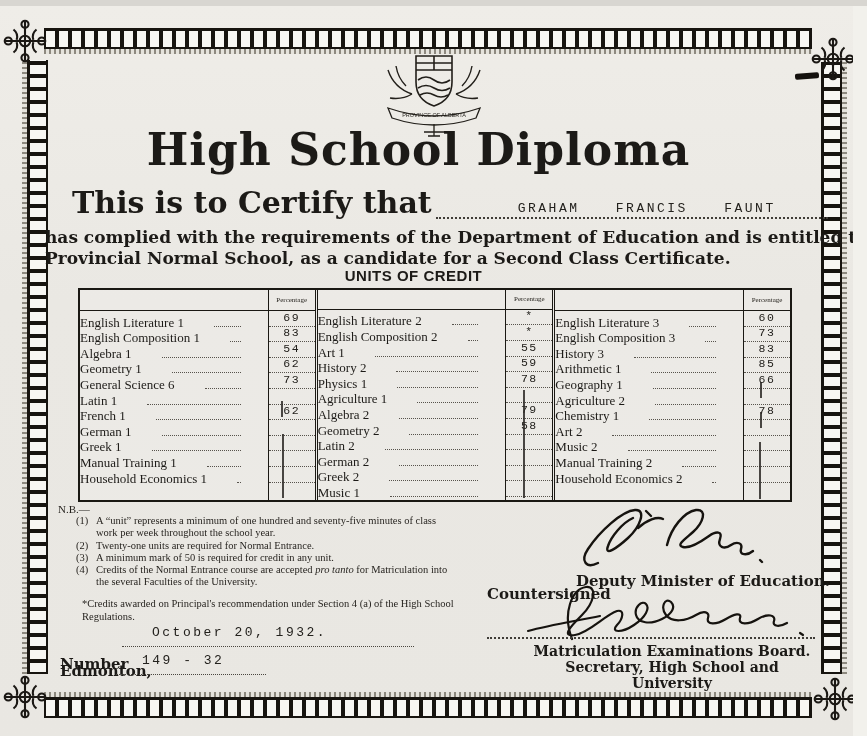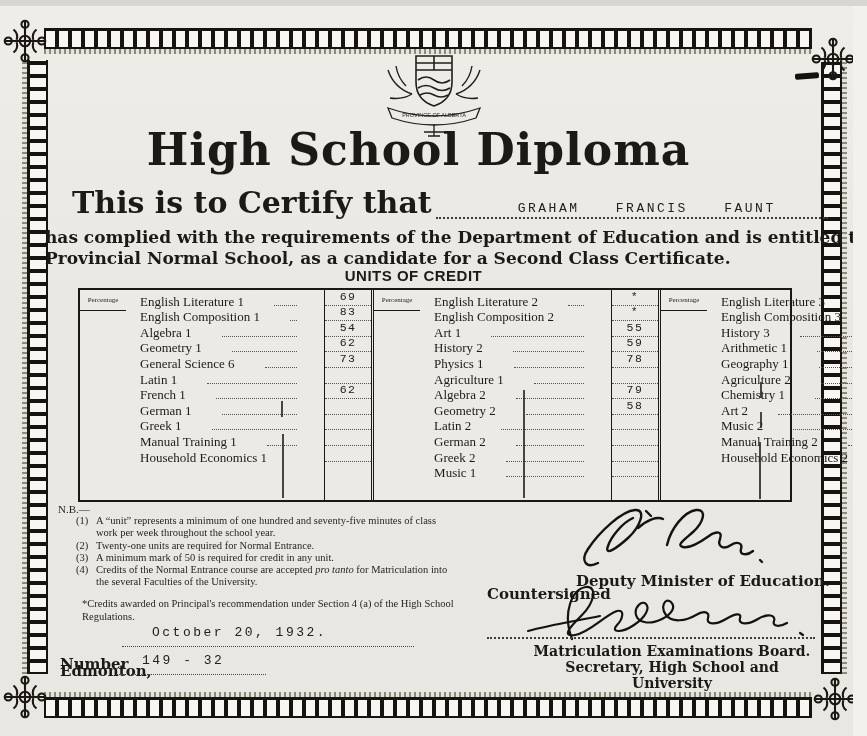--- a/index.html
+++ b/index.html
@@ -35,28 +35,28 @@
              font-family:"Liberation Mono",monospace;font-size:13px;letter-spacing:2.5px;
              word-spacing:26px;color:#23211d;}
   .name-slot span{position:relative;top:-1px;}
   .body-par{position:absolute;left:45px;top:221px;width:800px;font-size:17px;line-height:21px;
             white-space:nowrap;}
   .units-heading{position:absolute;left:0;right:40px;top:261px;text-align:center;
       font-family:"Liberation Sans",sans-serif;font-weight:700;font-size:15px;letter-spacing:.5px;}
   
   .ctable{position:absolute;left:78px;top:282px;width:710px;height:210px;
           border:2px solid #1a1813;display:flex;background:rgba(255,255,255,.12);}
-  .sec{flex:1;position:relative;display:flex;}
+  .sec{flex:1;position:relative;display:flex;flex-direction:column;}
   .sec + .sec{border-left:3px double #1a1813;}
   .sec .vline{position:absolute;top:0;bottom:0;right:46px;width:0;border-left:1.3px solid #1a1813;}
   .sec-header{height:20px;border-bottom:1.5px solid #1a1813;display:flex;align-items:center;}
   .sec-header .sp{flex:1;}
   .sec-header .pct{width:46px;text-align:center;font-size:7px;color:#26231e;}
   .sec-body{flex:1;display:flex;flex-direction:column;padding-top:3px;}
-  .trow{display:flex;height:15.6px;align-items:flex-end;padding-left:14px;gap:28px;}
+  .trow{display:flex;height:15.6px;align-items:flex-end;padding-left:0;gap:28px;}
   .subj{font-size:13px;line-height:13px;white-space:nowrap;padding-right:2px;padding-bottom:1px;}
   .lead{flex:1;border-bottom:1.6px dotted #57534c;margin-bottom:3px;}
   .val{width:46px;border-bottom:1.6px dotted #57534c;margin-bottom:3px;height:13px;
        text-align:center;font-family:"Liberation Mono",monospace;font-size:11.5px;
        letter-spacing:1.5px;color:#23211d;}
   .val i{font-style:normal;position:relative;top:-2px;}
   .ink{position:absolute;width:1.6px;background:#2b2824;opacity:.85;}
   
   .notes{position:absolute;left:58px;top:497px;width:398px;font-size:10.5px;line-height:12.2px;
          color:#221f1b;}

